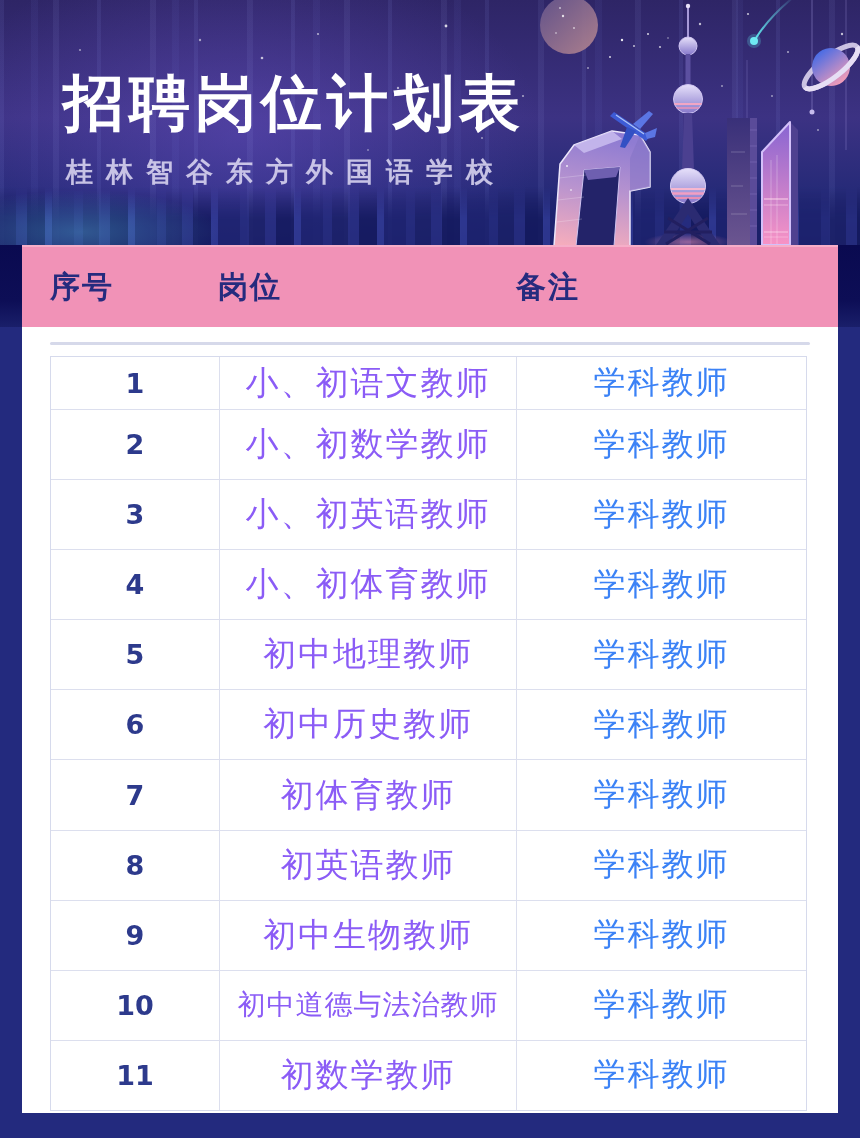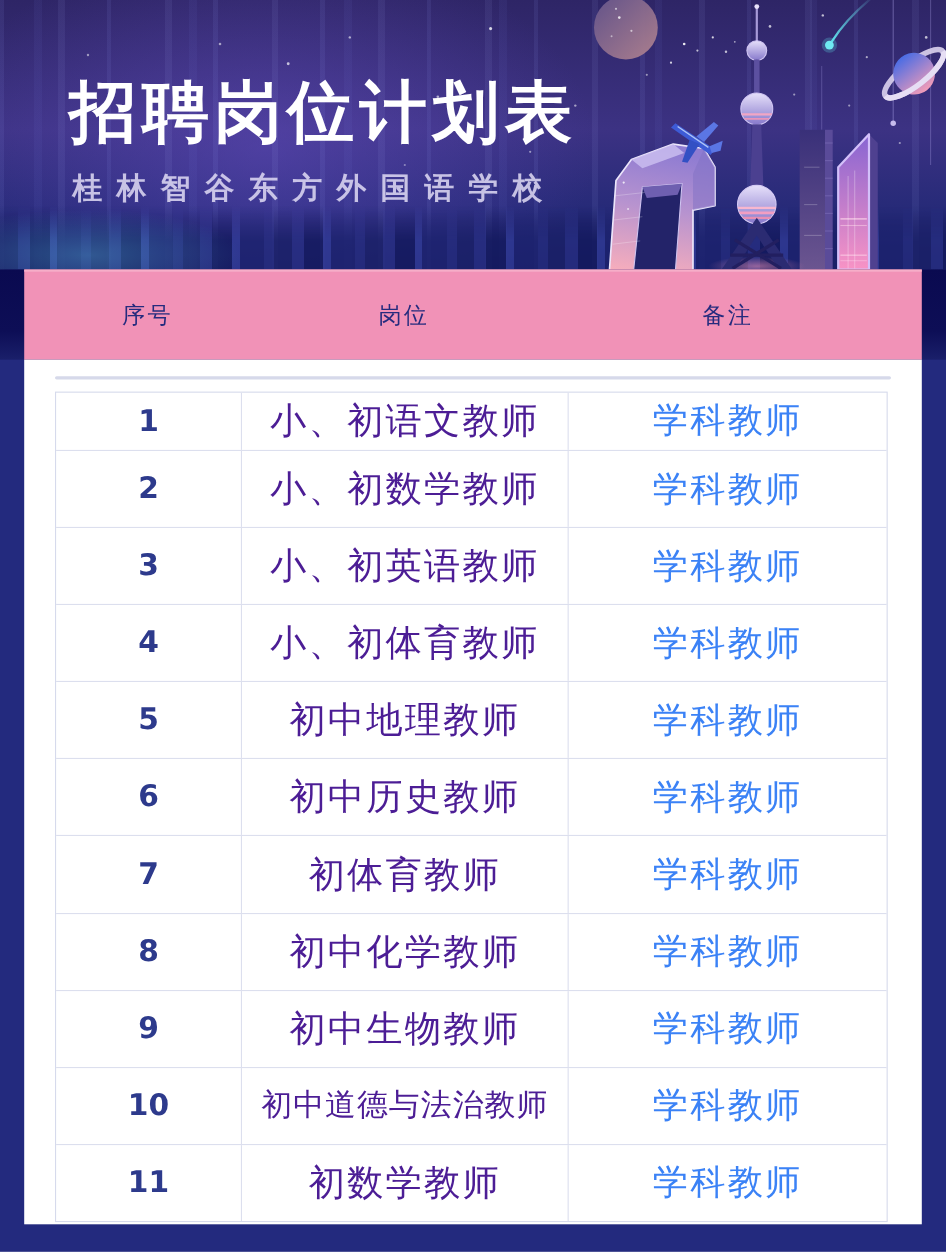--- a/index.html
+++ b/index.html
@@ -52,21 +52,21 @@
   .dark-band{
     position:absolute;left:0;top:245px;width:860px;height:82px;
     background:linear-gradient(180deg,#0a0a50 0%,#0d0e56 68%,#1a1f6a 100%);
   }
   .pink-bar{
     position:absolute;left:22px;top:245px;width:816px;height:82px;
     background:#f192b7;border-top:2px solid #f6aec8;
     display:flex;align-items:center;padding-left:28px;box-sizing:border-box;
   }
   .pb-col{
-    text-align:center;font-weight:normal;font-size:21px;
+    text-align:left;font-weight:bold;font-size:30px;
     color:#252b7e;letter-spacing:2px;white-space:nowrap;
   }
   .pb-no{width:168px;}
   .pb-pos{width:298px;}
   .pb-rem{width:291px;}
 
   
   .white-page{
     position:absolute;left:22px;top:327px;width:816px;height:786px;background:#ffffff;
   }
@@ -78,21 +78,21 @@
     position:absolute;left:28px;top:29px;width:757px;height:755px;
     display:flex;flex-direction:column;
     border:1px solid #d6daec;box-sizing:border-box;background:#fff;
   }
   .t-row{display:flex;flex:1;border-top:1px solid #dcdfee;min-height:0;}
   .t-row.first{border-top:none;flex:0 0 52px;}
   .t-cell{display:flex;align-items:center;justify-content:center;box-sizing:border-box;}
   .c-no{width:168px;font-weight:bold;font-size:27px;color:#2d3a8c;}
   .c-pos{
     width:298px;border-left:1px solid #dcdfee;border-right:1px solid #dcdfee;
-    font-size:33px;color:#4c1d95;letter-spacing:2px;white-space:nowrap;
+    font-size:33px;color:#8b5cf6;letter-spacing:2px;white-space:nowrap;
   }
   .c-pos.small{font-size:28px;letter-spacing:1px;}
   .c-rem{flex:1;font-size:32px;color:#3b82f6;letter-spacing:2px;white-space:nowrap;}
 </style>
 </head>
 <body>
 
 <div class="poster">
 
   <div class="header-art">
@@ -332,21 +332,21 @@
         <div class="t-cell c-pos">初中历史教师</div>
         <div class="t-cell c-rem">学科教师</div>
       </div>
       <div class="t-row">
         <div class="t-cell c-no">7</div>
         <div class="t-cell c-pos">初体育教师</div>
         <div class="t-cell c-rem">学科教师</div>
       </div>
       <div class="t-row">
         <div class="t-cell c-no">8</div>
-        <div class="t-cell c-pos">初中化学教师</div>
+        <div class="t-cell c-pos">初英语教师</div>
         <div class="t-cell c-rem">学科教师</div>
       </div>
       <div class="t-row">
         <div class="t-cell c-no">9</div>
         <div class="t-cell c-pos">初中生物教师</div>
         <div class="t-cell c-rem">学科教师</div>
       </div>
       <div class="t-row">
         <div class="t-cell c-no">10</div>
         <div class="t-cell c-pos small">初中道德与法治教师</div>

